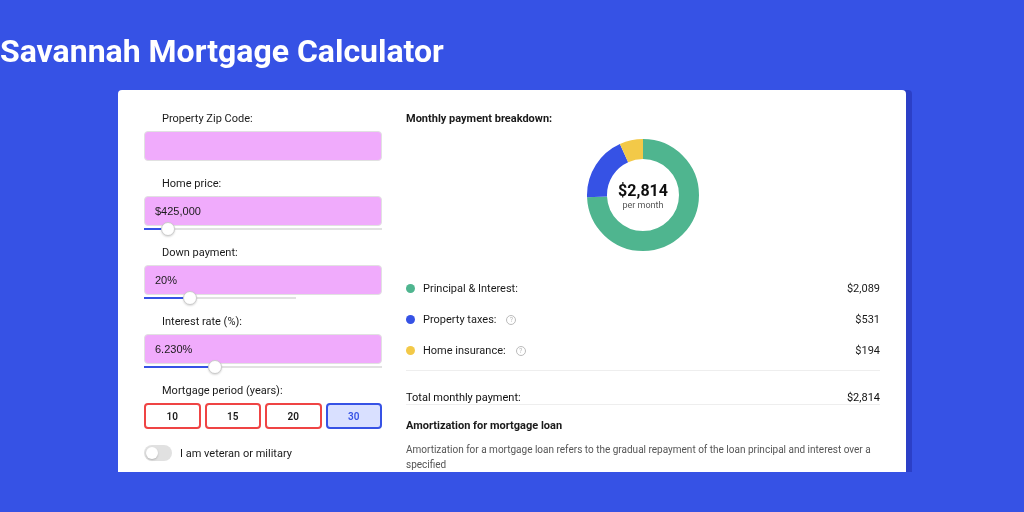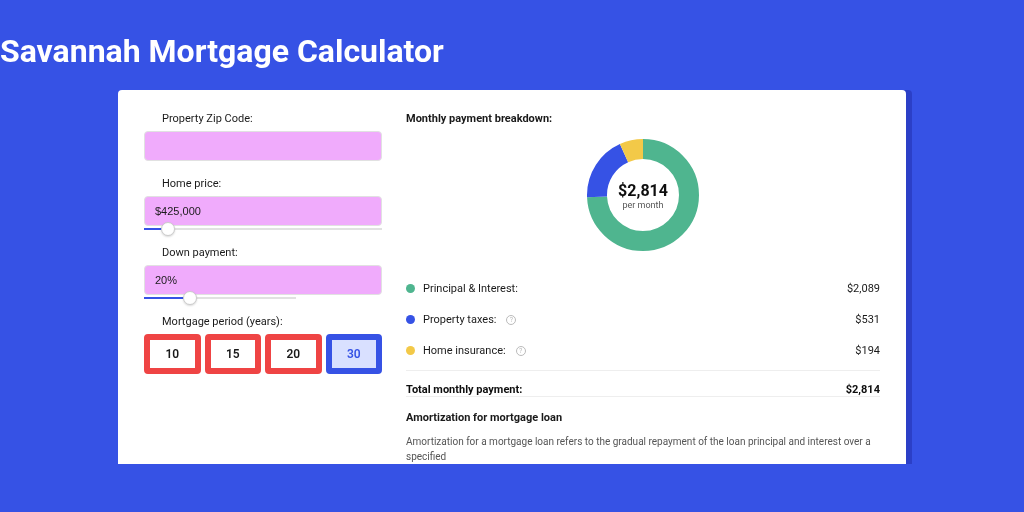--- a/index.html
+++ b/index.html
@@ -76,25 +76,25 @@
   top: -6px;
   transform: translateX(-50%);
   box-shadow: 0 1px 2px rgba(0,0,0,.15);
 }
 .dual-row { display: flex; gap: 8px; }
 .dual-row .text-input:first-child { flex: 1.9; }
 .dual-row .text-input:last-child { flex: 1; }
 .period-buttons { display: flex; gap: 4px; }
 .period-btn {
   flex: 1;
-  height: 40px;
-  border: 6px solid #ef4444;
+  height: 26px;
+  border: 2px solid #ef4444;
   border-radius: 4px;
   background: #fff;
-  font-size: 12px;
+  font-size: 10px;
   font-weight: 600;
   color: #1a1a1a;
   display: flex;
   align-items: center;
   justify-content: center;
   cursor: pointer;
 }
 .period-btn.active {
   background: #d9e0ff;
   border-color: #3652e5;
@@ -134,22 +134,22 @@
 .legend-left { display: flex; align-items: center; gap: 8px; font-size: 11px; color: #1a1a1a; }
 .dot { width: 9px; height: 9px; border-radius: 50%; flex-shrink: 0; }
 .info-ic {
   width: 10px; height: 10px; border: 1px solid #bbb; border-radius: 50%;
   font-size: 7px; color: #bbb; display: inline-flex; align-items: center; justify-content: center;
   margin-left: 2px;
 }
 .value { font-size: 11px; color: #1a1a1a; }
 .total-row {
   display: flex; justify-content: space-between;
-  border-top: 1px solid #eee; padding-top: 12px; margin-top: 4px;
-  font-size: 11px; font-weight: 700; color: #0e0e0e;
+  border-top: 1px solid #eee; padding-top: 20px; margin-top: 4px;
+  font-size: 11px; font-weight: 400; color: #0e0e0e;
 }
 .amort-block {
   border-top: 1px solid #eee;
   padding-top: 14px;
 }
 .amort-text {
   font-size: 10px; color: #555; line-height: 1.5; margin-top: 8px;
 }
 </style>
 </head>
@@ -179,31 +179,43 @@
       <label class="field-label">Down payment:</label>
       <div class="dual-row">
         <input class="text-input" value="20%" style="">
       </div>
       <div class="slider-track" style="width:64%">
         <div class="slider-fill" style="width:30%"></div>
         <div class="slider-thumb" style="left:30%"></div>
       </div>
     </div>
 
+    <div class="field-group">
+      <label class="field-label">Interest rate (%):</label>
+      <input class="text-input" value="6.230%" style="">
+      <div class="slider-track">
+        <div class="slider-fill" style="width:30%"></div>
+        <div class="slider-thumb" style="left:30%"></div>
+      </div>
+    </div>
 
     <div class="field-group">
       <label class="field-label">Mortgage period (years):</label>
       <div class="period-buttons">
         <div class="period-btn">10</div>
         <div class="period-btn">15</div>
         <div class="period-btn">20</div>
         <div class="period-btn active">30</div>
       </div>
     </div>
 
+    <div class="toggle-row">
+      <div class="toggle"></div>
+      <span class="field-label" style="margin:0">I am veteran or military</span>
+    </div>
 
   </div>
 
   <div class="right">
     <div class="section-head">Monthly payment breakdown:</div>
 
     <div class="donut-wrap">
       <div class="donut">
         <svg width="120" height="120" viewBox="0 0 120 120">
           <circle cx="60" cy="60" r="46" fill="none" stroke="#4fb58f" stroke-width="20" stroke-dasharray="214.5 289" stroke-dashoffset="0"></circle>

